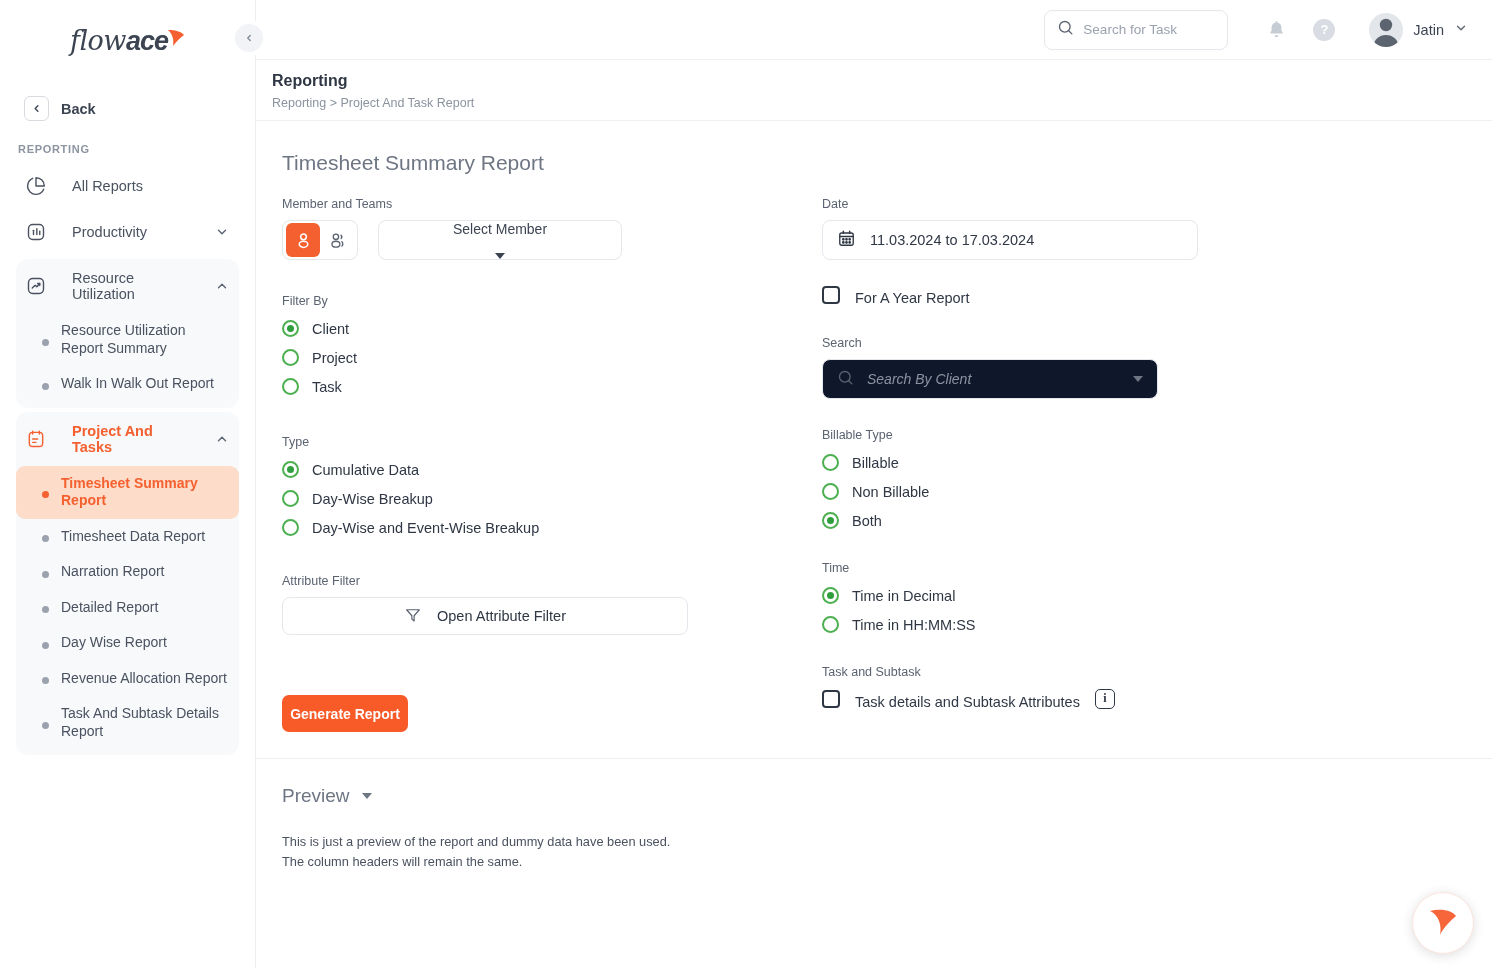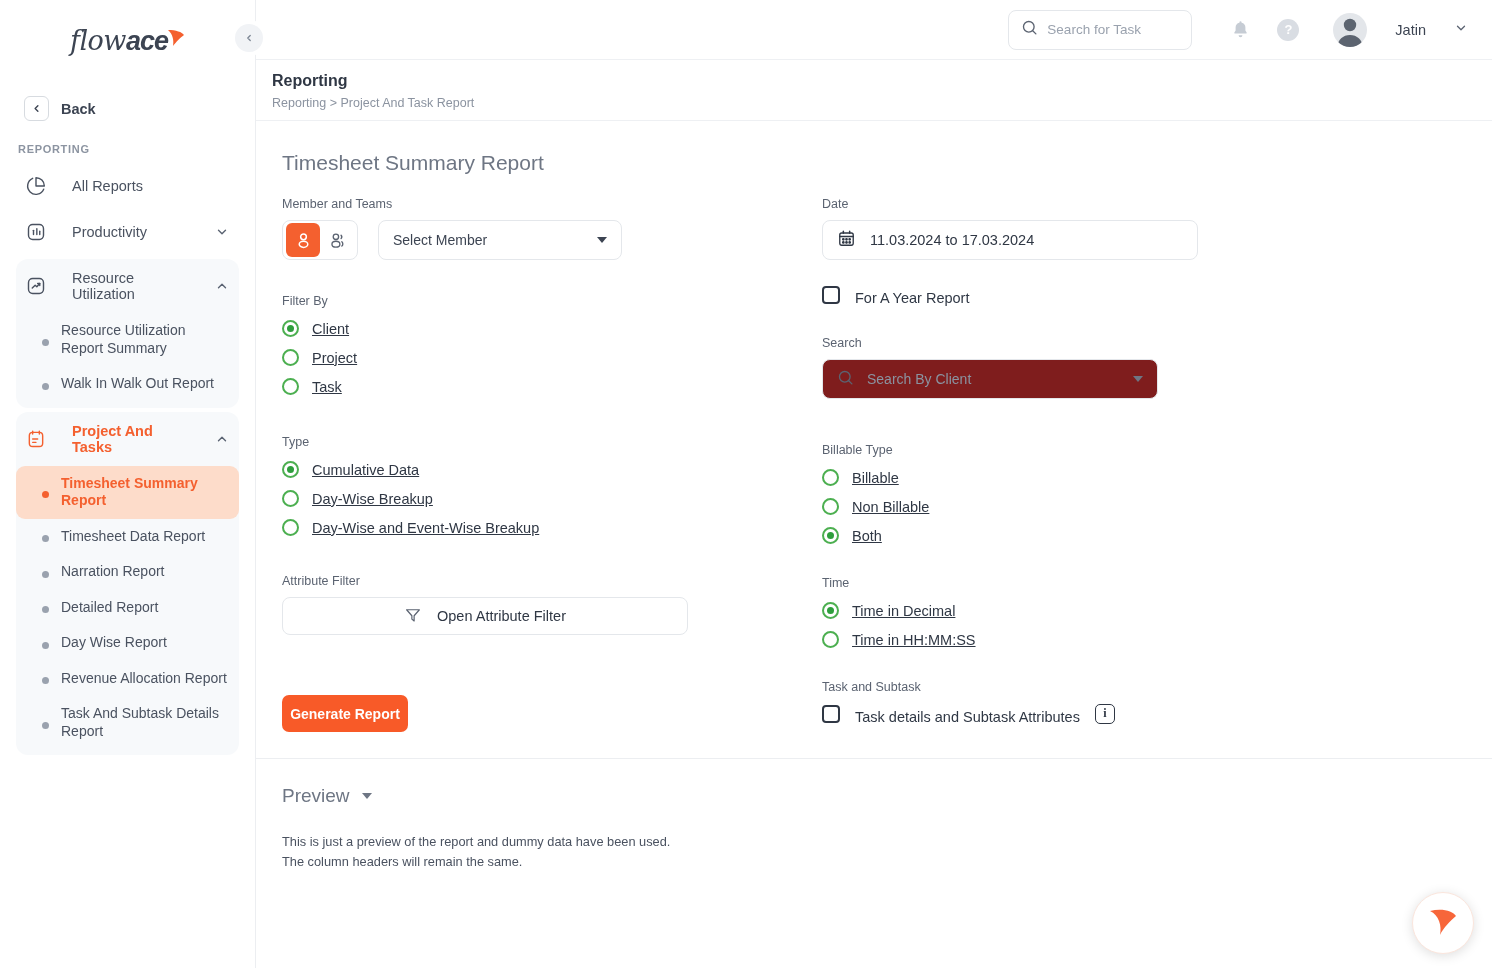--- a/index.html
+++ b/index.html
@@ -82,21 +82,21 @@
     font-family: "Liberation Sans", sans-serif; width: 100%; background: transparent;
   }
   .search-box input::placeholder { color: #9aa2ae; }
   .top-icons { display: flex; align-items: center; gap: 26px; }
   .icon-btn { cursor: pointer; display: flex; align-items: center; }
   .help-circle {
     width: 22px; height: 22px; border-radius: 50%; background: #d9dde3;
     color: #ffffff; font-size: 13px; font-weight: 700;
     display: flex; align-items: center; justify-content: center; cursor: pointer;
   }
-  .avatar-wrap { display: flex; align-items: center; gap: 28px; cursor: pointer; margin-left: 8px;}
+  .avatar-wrap { display: flex; align-items: center; gap: 10px; cursor: pointer; margin-left: 8px;}
   .avatar {
     width: 34px; height: 34px; border-radius: 50%; background: #e3e6ea;
     display: flex; align-items: flex-end; justify-content: center; overflow: hidden;
   }
   .user-name { font-size: 14.5px; color: #3c4452; }
 
   .collapse-btn {
     position: absolute; left: -21px; top: 24px;
     width: 28px; height: 28px; border-radius: 50%;
     background: #f1f3f6; display: flex; align-items: center; justify-content: center;
@@ -129,55 +129,55 @@
     border-radius: 8px; overflow: hidden; height: 40px; padding: 3px;
   }
   .tog {
     width: 34px; height: 34px; border-radius: 6px; display: flex;
     align-items: center; justify-content: center; cursor: pointer; color: #5b6371;
   }
   .tog.active { background: #f4602f; color: #fff; }
   .select-box {
     width: 244px; height: 40px; border: 1px solid #e4e7eb; border-radius: 8px;
     display: flex; align-items: center; padding: 0 14px; cursor: pointer;
-    font-size: 14px; color: #3c4452; background: #fff; justify-content: space-between;
+    font-size: 14px; color: #3c4452; background: #fff; justify-content: space-between; flex-direction: column;
   }
   .caret { width: 0; height: 0; border-left: 5px solid transparent; border-right: 5px solid transparent; border-top: 6px solid #3c4452; }
 
   .date-box {
     width: 376px; height: 40px; border: 1px solid #e4e7eb; border-radius: 8px;
     display: flex; align-items: center; gap: 14px; padding: 0 14px; background: #fff;
     cursor: pointer;
   }
   .date-text { font-size: 14.5px; color: #2f3744; }
 
   .radio-row { display: flex; align-items: center; gap: 13px; padding: 6px 0; cursor: pointer; }
   .radio {
     width: 17px; height: 17px; border-radius: 50%; border: 2px solid #4caf50;
     display: flex; align-items: center; justify-content: center; flex: 0 0 17px; background:#fff;
   }
   .radio .dot { width: 7px; height: 7px; border-radius: 50%; background: #2e9e3c; display: none; }
   .radio.checked .dot { display: block; }
-  .radio-label { font-size: 14.5px; color: #2f3744; text-decoration: underline; }
+  .radio-label { font-size: 14.5px; color: #2f3744; }
 
   .check-row { display: flex; align-items: center; gap: 15px; cursor: pointer; }
   .checkbox {
     width: 18px; height: 18px; border: 2px solid #2f3744; border-radius: 4px; flex: 0 0 18px; background: #fff;
   }
   .check-label { font-size: 14.5px; color: #2f3744; margin-top: 7px; }
   .info-badge {
     width: 20px; height: 20px; border: 1.6px solid #2f3744; border-radius: 5px;
     display: flex; align-items: center; justify-content: center;
     font-size: 12px; font-weight: 700; color: #2f3744; font-family: "Liberation Serif", serif;
     cursor: pointer;
   }
 
   .search-select {
     width: 336px; height: 40px; border: 1px solid #e4e7eb; border-radius: 8px;
-    display: flex; align-items: center; padding: 0 14px; background: #7f1d1d; cursor: pointer;
+    display: flex; align-items: center; padding: 0 14px; background: #0f172a; cursor: pointer; font-style: italic;
   }
   .search-select .ph { font-size: 14px; color: #8b93a0; margin-left: 13px; }
   .search-select .caret { margin-left: auto; border-top-color: #6e7684;}
 
   .attr-btn {
     width: 406px; height: 38px; border: 1px solid #e4e7eb; border-radius: 8px;
     display: flex; align-items: center; justify-content: center; gap: 15px;
     font-size: 14.5px; color: #2f3744; cursor: pointer; background: #fff;
   }
   .gen-btn {
@@ -501,21 +501,21 @@
                 <svg width="17" height="17" viewBox="0 0 24 24" fill="none" stroke="#5b6371" stroke-width="1.9" stroke-linecap="round">
                     <circle cx="11" cy="11" r="7.5"></circle>
                     <line x1="16.5" y1="16.5" x2="21" y2="21"></line>
                   </svg>
               </span>
               <span class="ph">Search By Client</span>
               <span class="caret"></span>
             </div>
           </div>
 
-          <div style="margin-top:44px">
+          <div style="margin-top:29px">
             <div class="group-label">Billable Type</div>
             <div class="radio-row">
               <span class="radio"></span>
               <span class="radio-label">Billable</span>
             </div>
             <div class="radio-row">
               <span class="radio"></span>
               <span class="radio-label">Non Billable</span>
             </div>
             <div class="radio-row">

